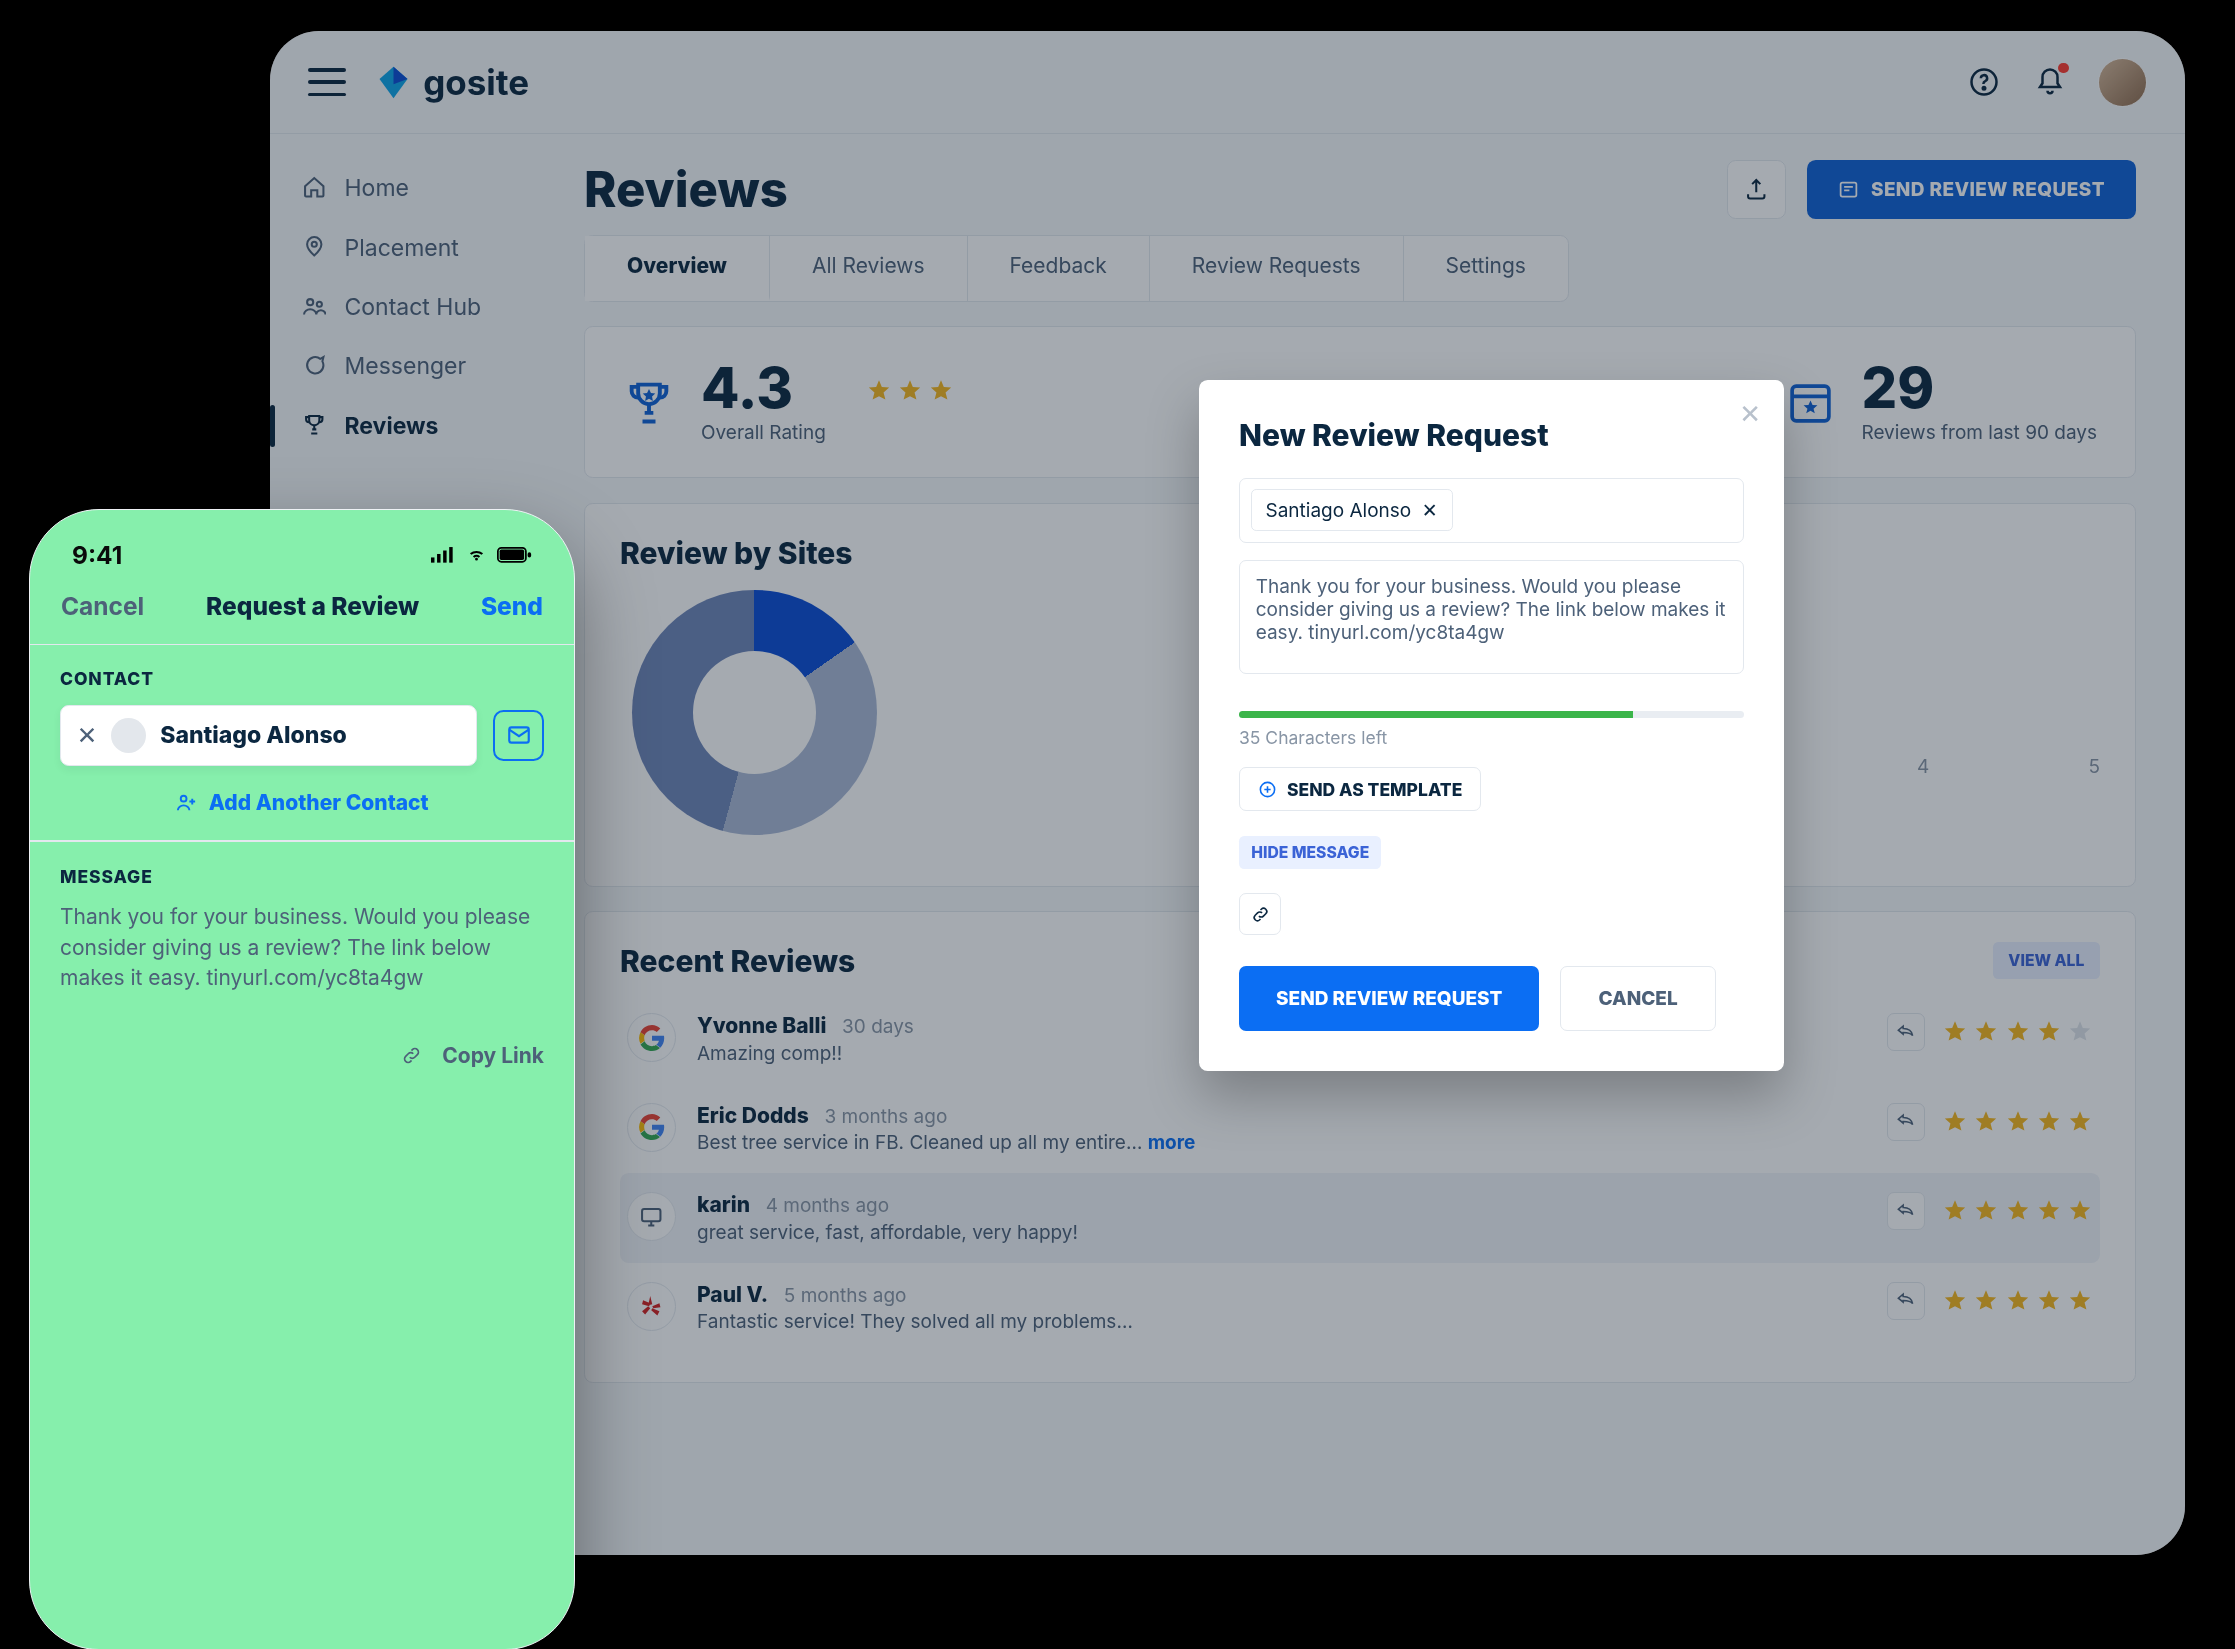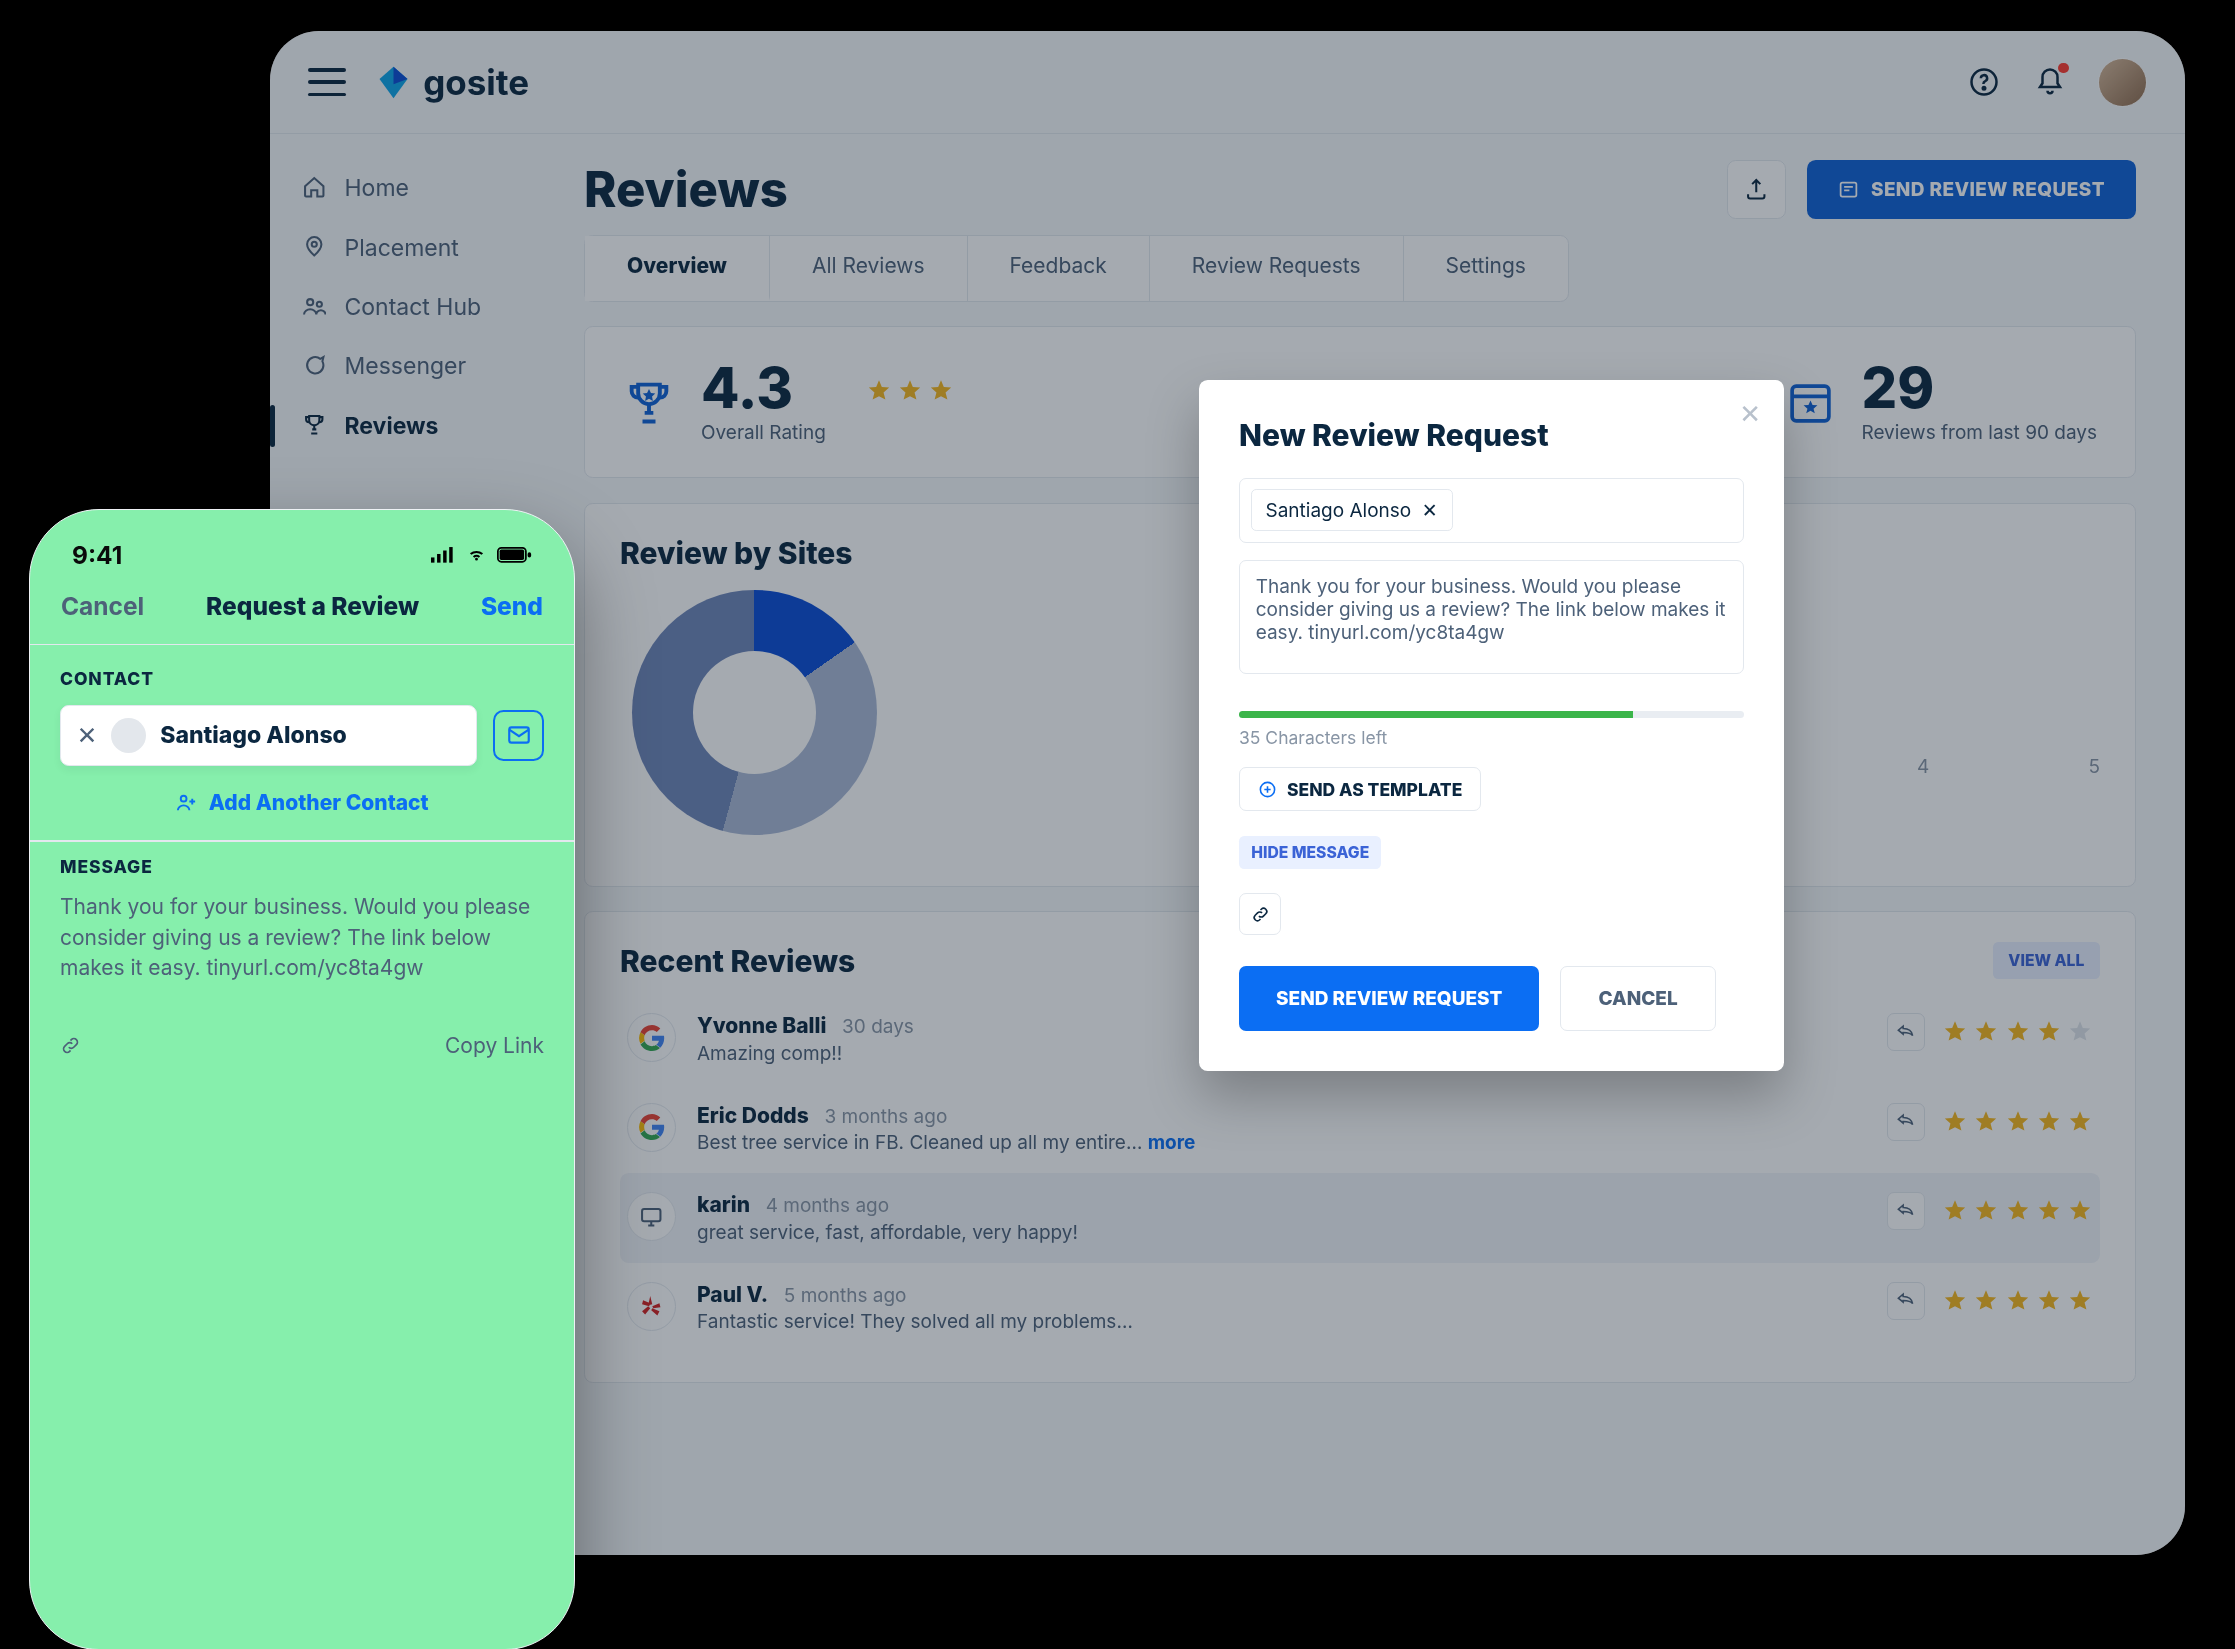--- a/index.html
+++ b/index.html
@@ -118,21 +118,21 @@
   .p-label{font-size:17.5px;font-weight:800;letter-spacing:0.9px;color:var(--ink);margin-bottom:15.7px;}
   .p-contact{display:flex;align-items:center;gap:15.7px;}
   .p-card{flex:1;display:flex;align-items:center;gap:14px;background:#fff;border:1.7px solid var(--line);border-radius:8.7px;padding:12.2px 15.7px;box-shadow:0 3.5px 8.7px rgba(13,30,54,.06);}
   .p-x{color:var(--ink-soft);font-size:24.5px;}
   .p-ava{width:35px;height:35px;border-radius:50%;background:#e3e7ec;}
   .p-name{font-size:23px;font-weight:800;color:var(--ink);}
   .p-mail{width:51px;height:51px;border:2.6px solid var(--blue-bright);border-radius:10.5px;display:flex;align-items:center;justify-content:center;color:var(--blue-bright);}
   .p-add{display:flex;align-items:center;justify-content:center;gap:10.5px;color:var(--blue-bright);font-size:21px;font-weight:800;margin-top:24.5px;}
   .p-hr{height:1.7px;background:var(--line);margin:24.5px -30px 0;}
   .p-msg{font-size:21px;color:var(--ink-soft);margin-top:12.2px;line-height:1.45;}
-  .p-copy{display:flex;align-items:center;justify-content:space-between;gap:20px;color:var(--ink-soft);font-size:21px;font-weight:400;margin-top:49px;}
+  .p-copy{display:flex;align-items:center;justify-content:flex-end;gap:20px;color:var(--ink-soft);font-size:21px;font-weight:700;margin-top:49px;}
 
   svg{display:block}
 </style>
 </head>
 <body>
 
 <div class="stage">
 
   <div class="desktop">
 
@@ -550,21 +550,21 @@
       </div>
       <div class="p-add">
         <svg width="23" height="23" viewBox="0 0 24 24" fill="none" stroke="currentColor" stroke-width="2">
             <circle cx="9" cy="8" r="3"></circle>
             <path d="M3 20c0-3 3-5 6-5s6 2 6 5M18 8v6M15 11h6"></path>
           </svg>
         <span>Add Another Contact</span>
       </div>
       <div class="p-hr"></div>
     </div>
-    <div class="p-section" style="padding-top:14px">
+    <div class="p-section" style="padding-top:24px">
       <div class="p-label">MESSAGE</div>
       <div class="p-msg">Thank you for your business. Would you please consider giving us a review? The link below makes it easy. tinyurl.com/yc8ta4gw</div>
       <div class="p-copy">
         <svg width="21" height="21" viewBox="0 0 24 24" fill="none" stroke="currentColor" stroke-width="2">
             <path d="M10 14a4 4 0 0 0 5.7 0l3-3a4 4 0 0 0-5.7-5.7l-1 1M14 10a4 4 0 0 0-5.7 0l-3 3a4 4 0 0 0 5.7 5.7l1-1"></path>
           </svg>
         <span>Copy Link</span>
       </div>
     </div>
   </div>

